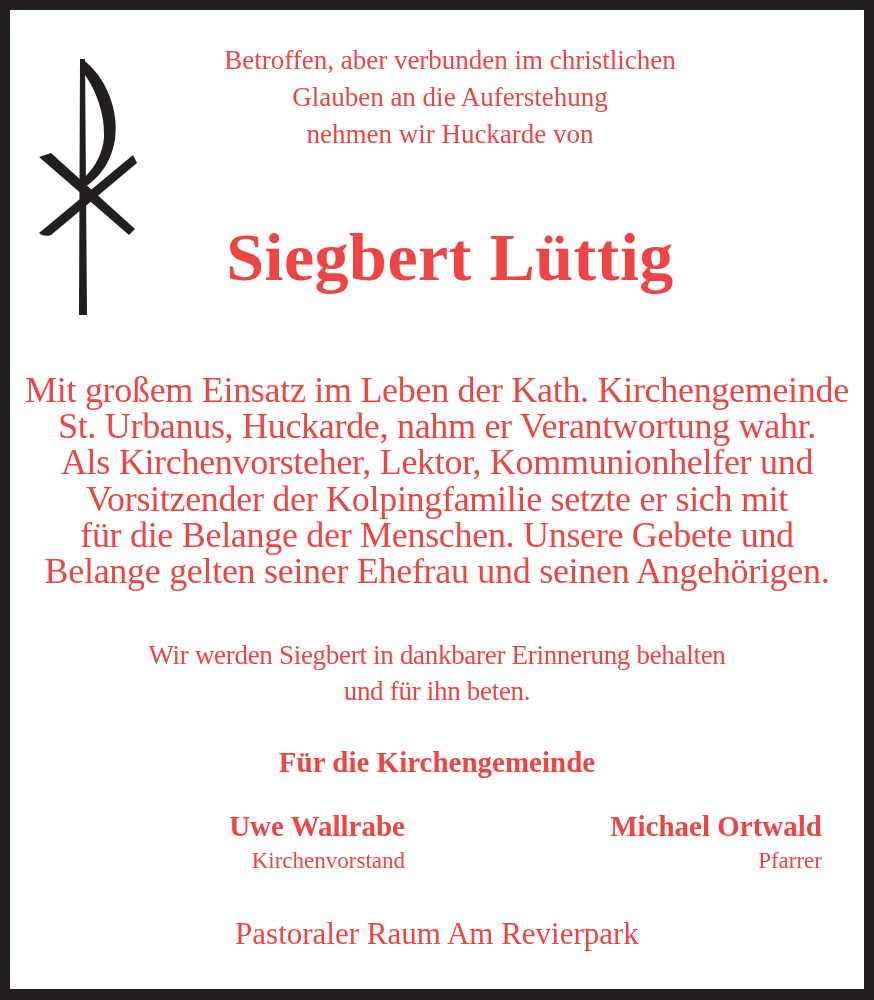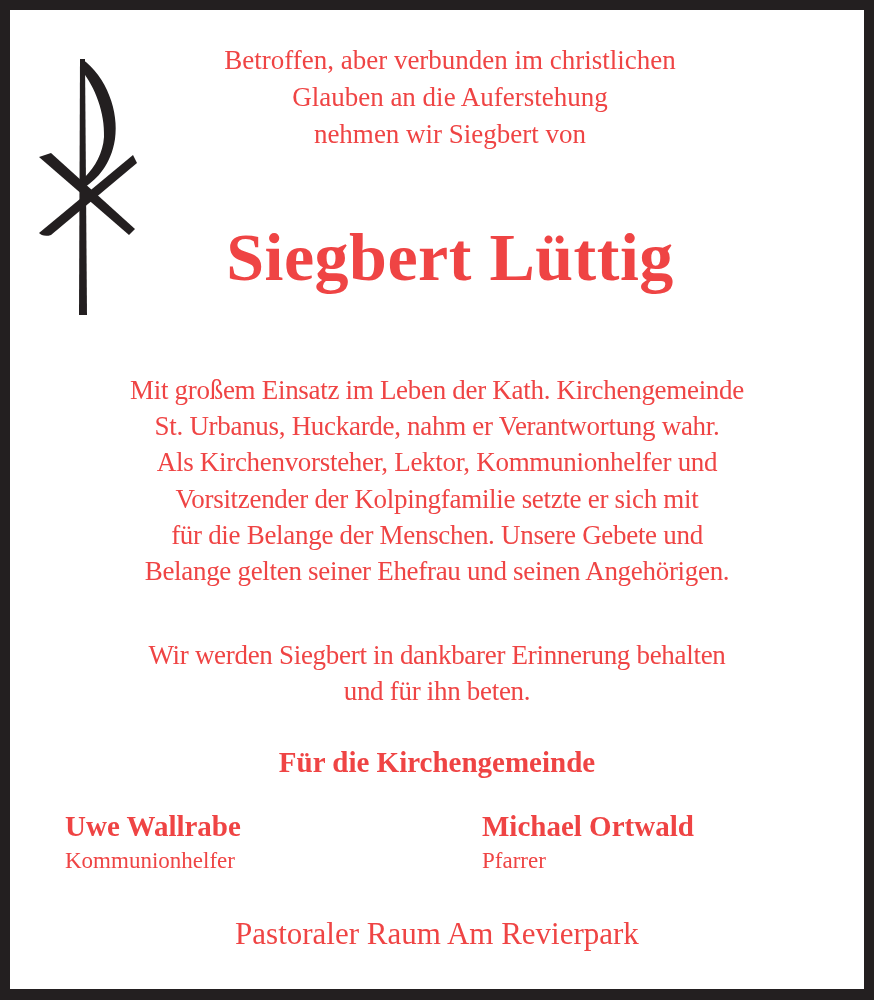--- a/index.html
+++ b/index.html
@@ -3,24 +3,24 @@
 <meta charset="utf-8">
 <style>
   html, body { margin:0; padding:0; }
   body { width:874px; height:1000px; background:#231f20; position:relative; overflow:hidden; }
   .frame { position:absolute; left:10px; top:10px; width:854px; height:979px; background:#ffffff; }
   .serif { font-family: "Liberation Serif", "DejaVu Serif", serif; color:#ef4444; }
   .abs { position:absolute; left:0; right:0; text-align:center; white-space:nowrap; }
   .intro { top:32px; left:140px; right:0; width:600px; margin-left:0; font-size:27px; line-height:37px; }
   .intro div { text-align:center; }
   .name { top:208px; left:145px; width:590px; font-size:68px; font-weight:bold; letter-spacing:0.5px; }
-  .body { top:362px; font-size:27px; line-height:36.2px; letter-spacing:-0.3px; }
+  .body { top:362px; font-size:36px; line-height:36.2px; letter-spacing:-0.3px; }
   .closing { top:627px; font-size:27px; line-height:36px; letter-spacing:-0.3px; }
   .org { top:736px; font-size:29px; font-weight:bold; }
-  .sig { position:absolute; top:798px; width:340px; text-align:left; }
+  .sig { position:absolute; top:798px; width:340px; text-align:right; }
   .sig .n { font-size:29px; font-weight:bold; line-height:36px; }
   .sig .r { font-size:23px; line-height:34px; }
   .sig-left { left:55px; }
   .sig-right { left:472px; }
   .footer { top:906px; font-size:31px; }
   .chirho { position:absolute; left:27px; top:47px; width:100px; height:260px; }
 </style>
 </head>
 <body>
 
@@ -32,21 +32,21 @@
 
     <path d="M45 2 C70 20 82 55 78 82 C74 108 60 122 48 130 L48 120 C58 110 66 96 67 80 C68 56 58 30 45 14 Z" fill="#231f20"></path>
 
     <path d="M2 100 L14 96 L98 172 L92 178 Z" fill="#231f20"></path>
     <path d="M96 98 L100 106 L14 178 C8 180 4 178 2 176 Z" fill="#231f20"></path>
   </svg>
 
   <div class="abs serif intro">
     <div>Betroffen, aber verbunden im christlichen</div>
     <div>Glauben an die Auferstehung</div>
-    <div>nehmen wir Siegbert von</div>
+    <div>nehmen wir Huckarde von</div>
   </div>
 
   <div class="abs serif name">Siegbert Lüttig</div>
 
   <div class="abs serif body">
     <div>Mit großem Einsatz im Leben der Kath. Kirchengemeinde</div>
     <div>St. Urbanus, Huckarde, nahm er Verantwortung wahr.</div>
     <div>Als Kirchenvorsteher, Lektor, Kommunionhelfer und</div>
     <div>Vorsitzender der Kolpingfamilie setzte er sich mit</div>
     <div>für die Belange der Menschen. Unsere Gebete und</div>
@@ -55,21 +55,21 @@
 
   <div class="abs serif closing">
     <div>Wir werden Siegbert in dankbarer Erinnerung behalten</div>
     <div>und für ihn beten.</div>
   </div>
 
   <div class="abs serif org">Für die Kirchengemeinde</div>
 
   <div class="sig sig-left serif">
     <div class="n">Uwe Wallrabe</div>
-    <div class="r">Kommunionhelfer</div>
+    <div class="r">Kirchenvorstand</div>
   </div>
   <div class="sig sig-right serif">
     <div class="n">Michael Ortwald</div>
     <div class="r">Pfarrer</div>
   </div>
 
   <div class="abs serif footer">Pastoraler Raum Am Revierpark</div>
 </div>
 
 </body></html>

